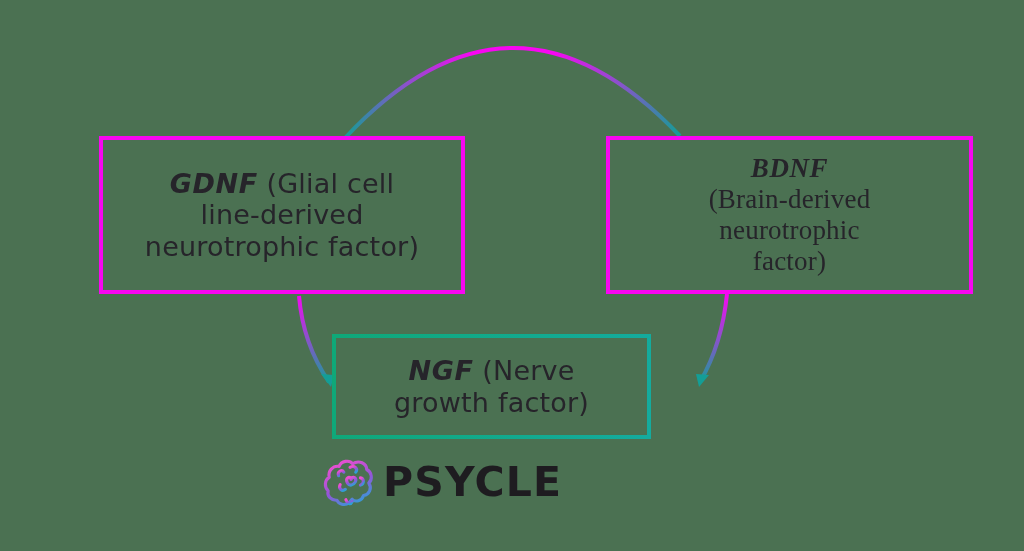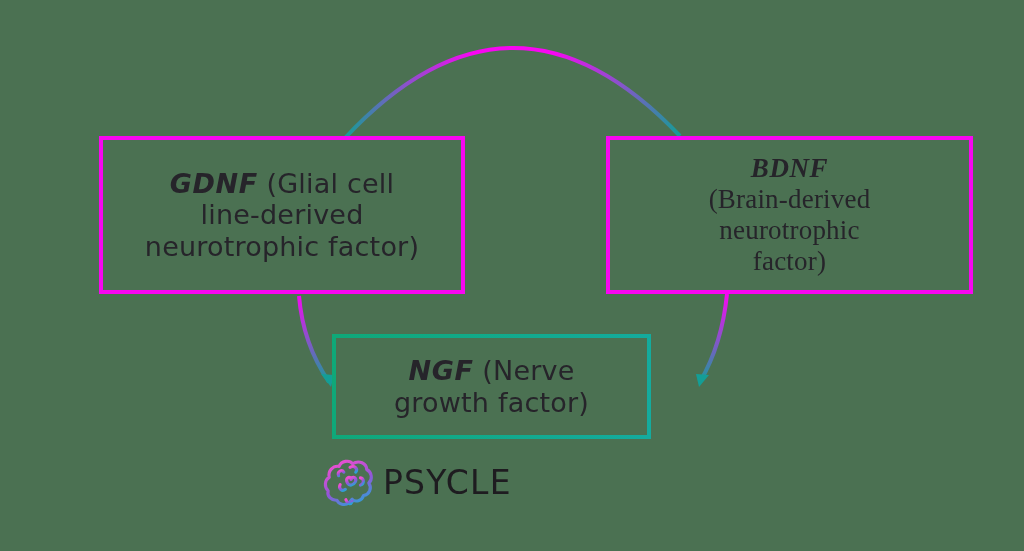--- a/index.html
+++ b/index.html
@@ -23,21 +23,21 @@
   #gdnf{left:57px;top:136px;width:366px;height:158px;margin-left:42px;}
   #bdnf{left:606px;top:136px;width:367px;height:158px;font-family:Liberation Serif, serif;}
   #ngf{left:332px;top:334px;width:319px;height:105px;}
   .node-text{
     font-size:27px;line-height:1.15;color:var(--text);
     white-space:pre-line;letter-spacing:.2px;font-weight:500;
   }
   .acronym{font-weight:bold;font-style:italic;letter-spacing:.6px;}
   .logo{position:absolute;left:322px;top:456px;display:flex;align-items:center;gap:7px;}
   .brand{
-    font-size:33px;font-weight:normal;color:var(--logo-text);
+    font-size:41px;font-weight:bold;color:var(--logo-text);
     letter-spacing:1.2px;line-height:1;
   }
 </style>
 </head>
 <body>
 
 <div class="stage">
 
   <svg class="arcs" width="1024" height="551" viewBox="0 0 1024 551" aria-hidden="true">
     <defs>

